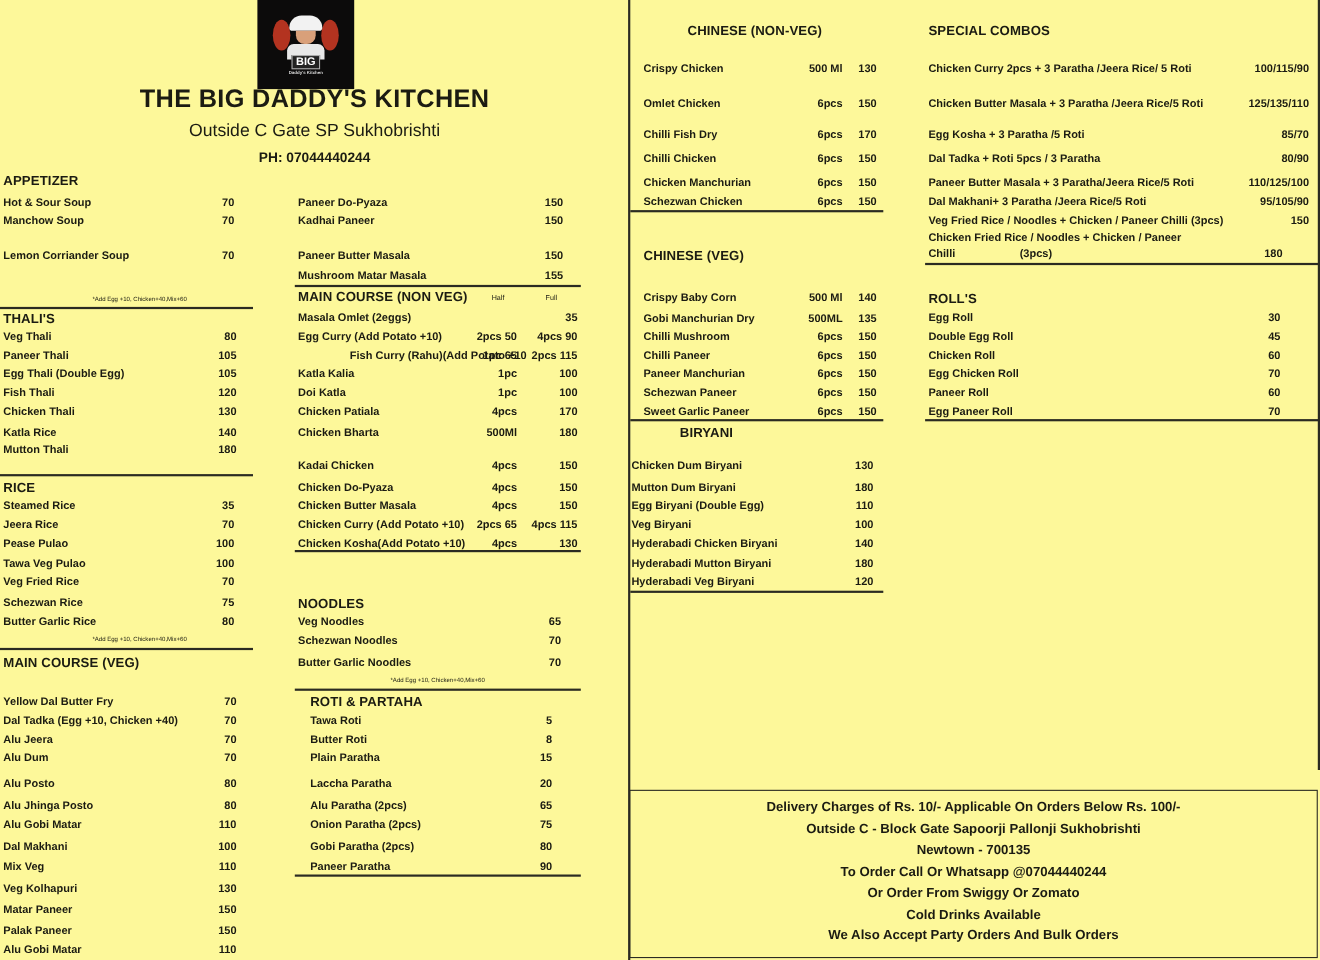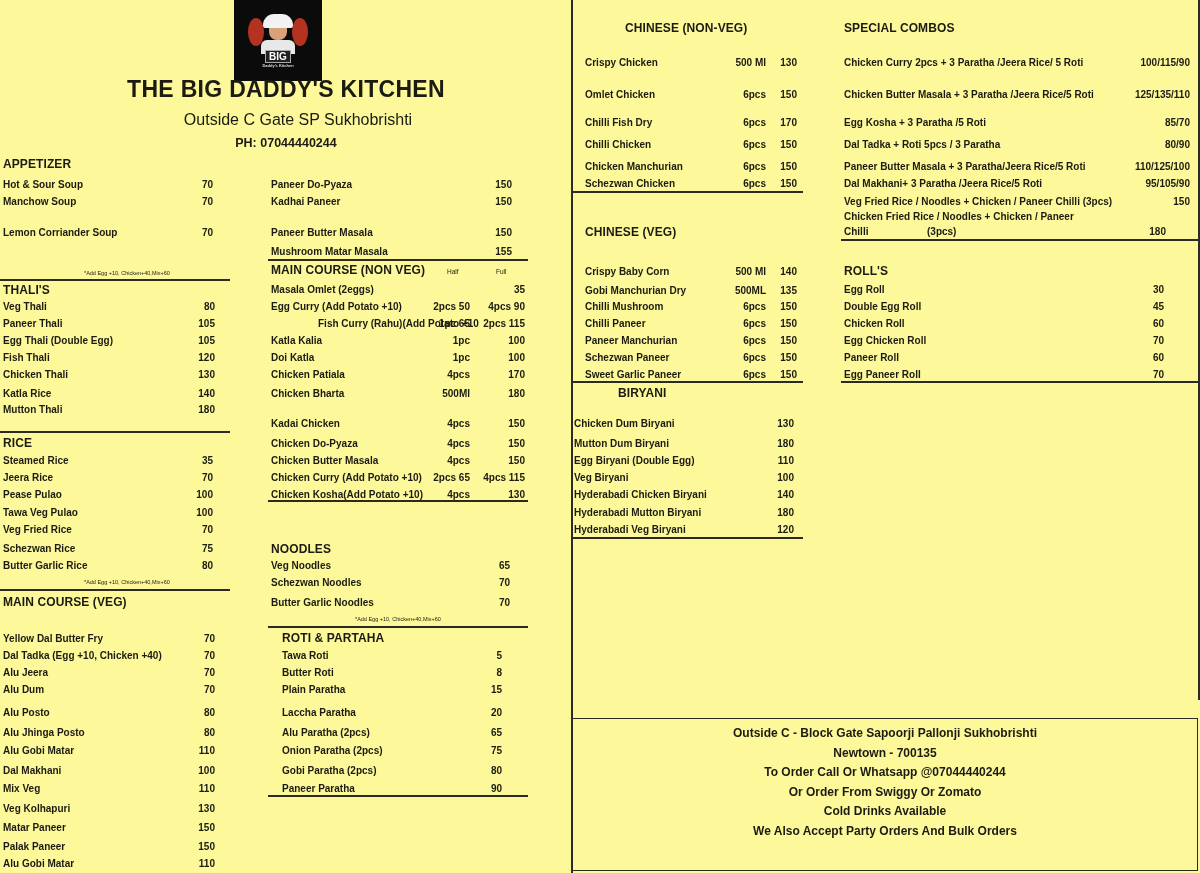--- a/index.html
+++ b/index.html
@@ -26,21 +26,21 @@
     background: #0c0b0b; display: flex; flex-direction: column; align-items: center; justify-content: center;
   }
   .logo .hat { width: 30px; height: 14px; background: #f2f2f2; border-radius: 12px 12px 3px 3px; }
   .logo .face { width: 18px; height: 12px; background: #d9a07a; border-radius: 0 0 8px 8px; }
   .logo .body { width: 34px; height: 14px; background: #e8e8e8; border-radius: 6px 6px 0 0; position: relative; }
   .logo .wing-l, .logo .wing-r { position: absolute; top: 18px; width: 16px; height: 28px; background: #b33320; border-radius: 50%; }
   .logo .wing-l { left: 14px; } .logo .wing-r { right: 14px; }
   .logo .big { color: #fff; font-size: 10px; font-weight: bold; background: #222; padding: 0 3px; border: 1px solid #aaa; margin-top: -4px; z-index: 1; }
   .logo .sub { color: #ddd; font-size: 4px; z-index: 1; }
   .title { position: absolute; left: 0; width: 572px; top: 76px; text-align: center; font-size: 23px; font-weight: bold; letter-spacing: 0.3px; }
-  .subtitle { position: absolute; left: 12px; width: 572px; top: 111px; text-align: center; font-size: 16px; font-weight: normal; }
+  .subtitle { position: absolute; left: 0; width: 572px; top: 111px; text-align: center; font-size: 16px; font-weight: normal; }
   .phone { position: absolute; left: 0; width: 572px; top: 136px; text-align: center; font-size: 12.5px; font-weight: bold; }
 
   .footer {
     position: absolute; left: 572px; top: 718px; width: 626px; height: 153px;
     border: 1.5px solid #2b2b22; text-align: center; font-size: 12px; font-weight: bold; padding-top: 5px;
   }
   .footer div { line-height: 19.5px; }
 </style>
 </head>
 <body>
@@ -305,19 +305,20 @@
     <div class="price" style="left:1130px;top:352px;width:34px;">60</div>
     <div class="abs" style="left:844px;top:369px;">Egg Paneer Roll</div>
     <div class="price" style="left:1130px;top:369px;width:34px;">70</div>
     <div class="hline" style="left:841px;top:381px;width:358px;"></div>
   </div>
 
 <div class="vline" style="left:571px; top:0; height:873px;"></div>
 <div class="vline" style="left:1198px; top:0; height:700px;"></div>
 
 <div class="footer">
+  <div>Delivery Charges of Rs. 10/- Applicable On Orders Below Rs. 100/-</div>
   <div>Outside C - Block Gate Sapoorji Pallonji Sukhobrishti</div>
   <div>Newtown - 700135</div>
   <div>To Order Call Or Whatsapp @07044440244</div>
   <div>Or Order From Swiggy Or Zomato</div>
   <div>Cold Drinks Available</div>
   <div>We Also Accept Party Orders And Bulk Orders</div>
 </div>
 
 </body></html>

